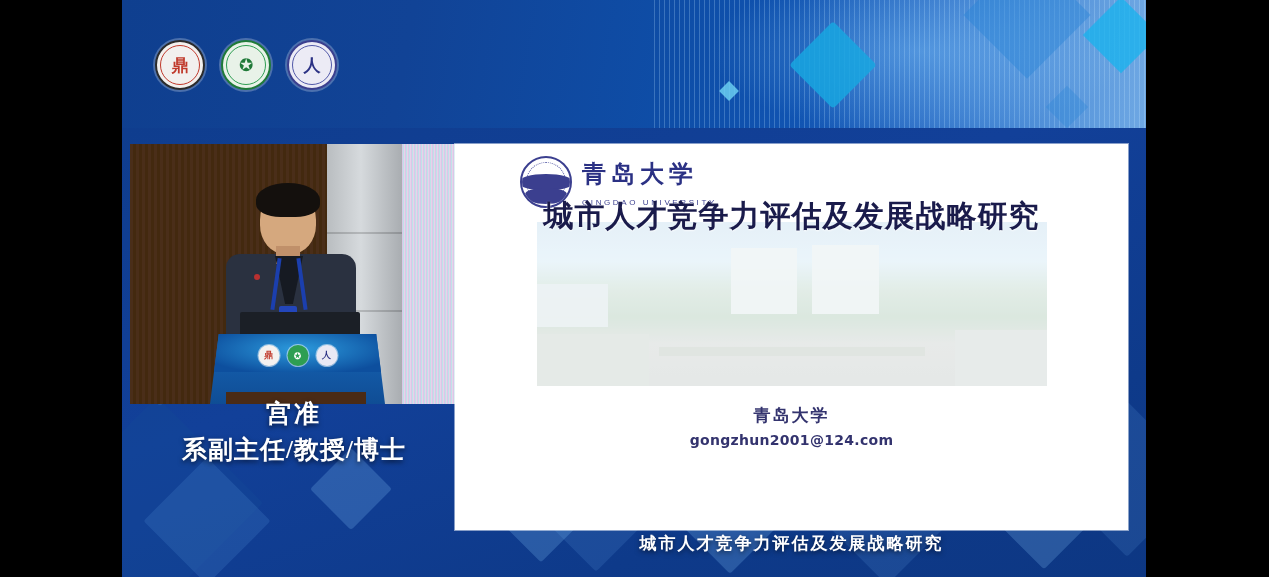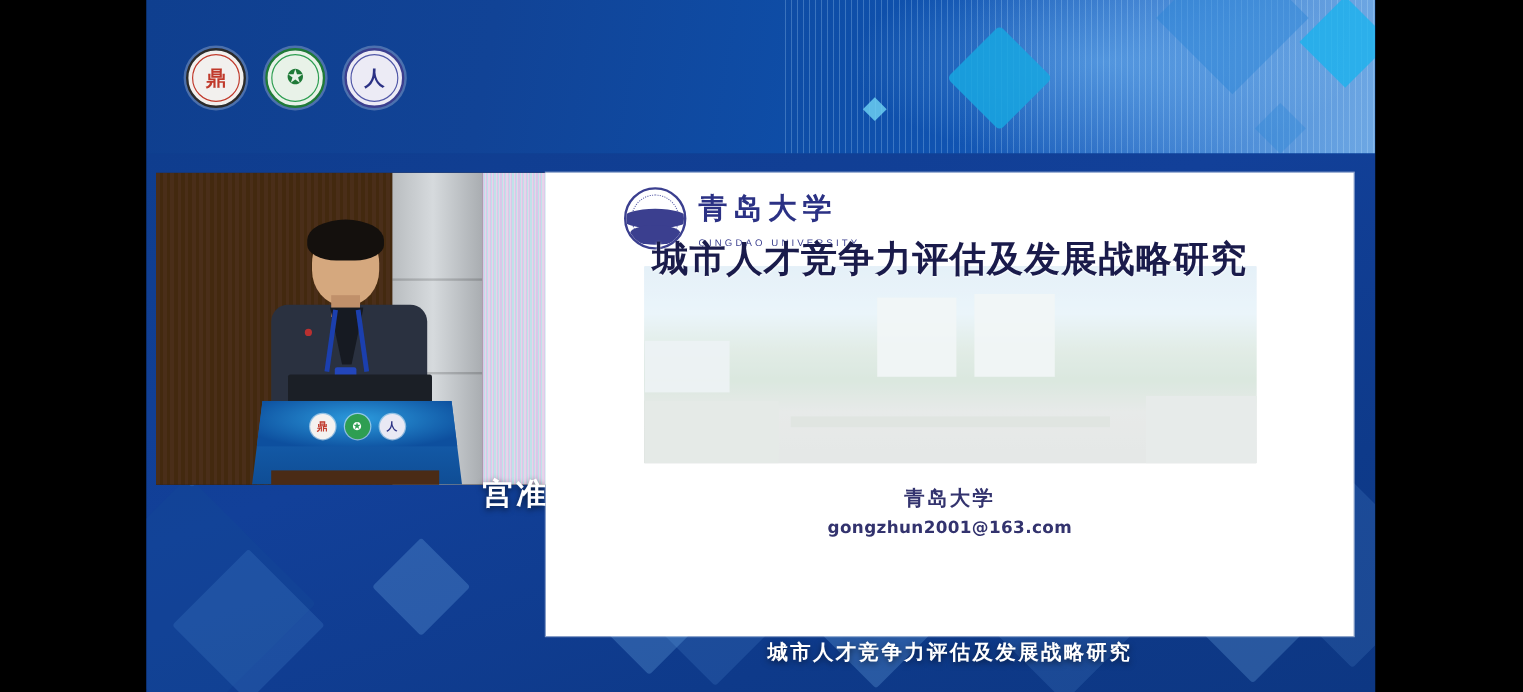--- a/index.html
+++ b/index.html
@@ -122,22 +122,22 @@
     display:flex; gap:8px; }
   .plogo{ width:21px; height:21px; border-radius:50%; box-shadow:0 0 0 1px rgba(255,255,255,.5);
           display:flex; align-items:center; justify-content:center; font-size:9px; font-weight:bold; }
   .plogo.r{ background:#f4f2f0; color:#c0392b; }
   .plogo.g{ background:#2e9e52; color:#fff; }
   .plogo.b{ background:#e9e9f4; color:#2b3184; }
   #spk-podbase{ position:absolute; left:96px; top:248px; width:140px; height:14px; background:#4a2b16; }
 
   
   #spk-caption{
-    position:absolute; left:8px; top:268px; width:328px; text-align:right;
-    color:#ffffff; font-family:Liberation Mono, monospace;
+    position:absolute; left:8px; top:268px; width:328px; text-align:center;
+    color:#ffffff; font-family:Liberation Serif, serif;
     text-shadow:0 2px 5px rgba(0,0,0,.65);
   }
   #spk-name{ font-size:25px; font-weight:bold; letter-spacing:3px; line-height:1.4; }
   #spk-role{ font-size:25px; font-weight:bold; letter-spacing:1px; line-height:1.35; margin-top:2px; }
 
   
   #slide{
     position:absolute; left:333px; top:16px; width:673px; height:386px;
     background:#ffffff; box-shadow:0 0 0 1px rgba(255,255,255,.5);
     overflow:hidden;
@@ -264,20 +264,21 @@
             <div class="plogo r">鼎</div>
             <div class="plogo g">✪</div>
             <div class="plogo b">人</div>
           </div>
         </div>
         <div id="spk-podbase"></div>
       </div>
 
       <div id="spk-caption">
         <div id="spk-name">宫准</div>
+        <div id="spk-role">系副主任/教授/博士</div>
       </div>
 
       <div id="slide">
 
         <div id="qdu-logo">
           <div id="qdu-mark">
             <div class="arc"></div>
             <div class="wave1"></div>
             <div class="wave2"></div>
           </div>
@@ -293,21 +294,21 @@
           <div class="ph" style="left:54%;top:14%;width:13%;height:42%;"></div>
           <div class="ph" style="left:0;top:68%;width:22%;height:32%;background:#cfd9d2;"></div>
           <div class="ph" style="left:82%;top:66%;width:18%;height:34%;background:#d3dcd9;"></div>
           <div class="ph" style="left:24%;top:76%;width:52%;height:6%;background:#c4cfc7;"></div>
         </div>
 
         <div id="slide-title">城市人才竞争力评估及发展战略研究</div>
 
         <div id="slide-affil">
           <div id="aff-org">青岛大学</div>
-          <div id="aff-mail">gongzhun2001@163.com</div>
+          <div id="aff-mail">gongzhun2001@124.com</div>
         </div>
 
       </div>
 
       <div id="footer-text">城市人才竞争力评估及发展战略研究</div>
     </div>
   </div>
 </div>
 
 </body></html>

